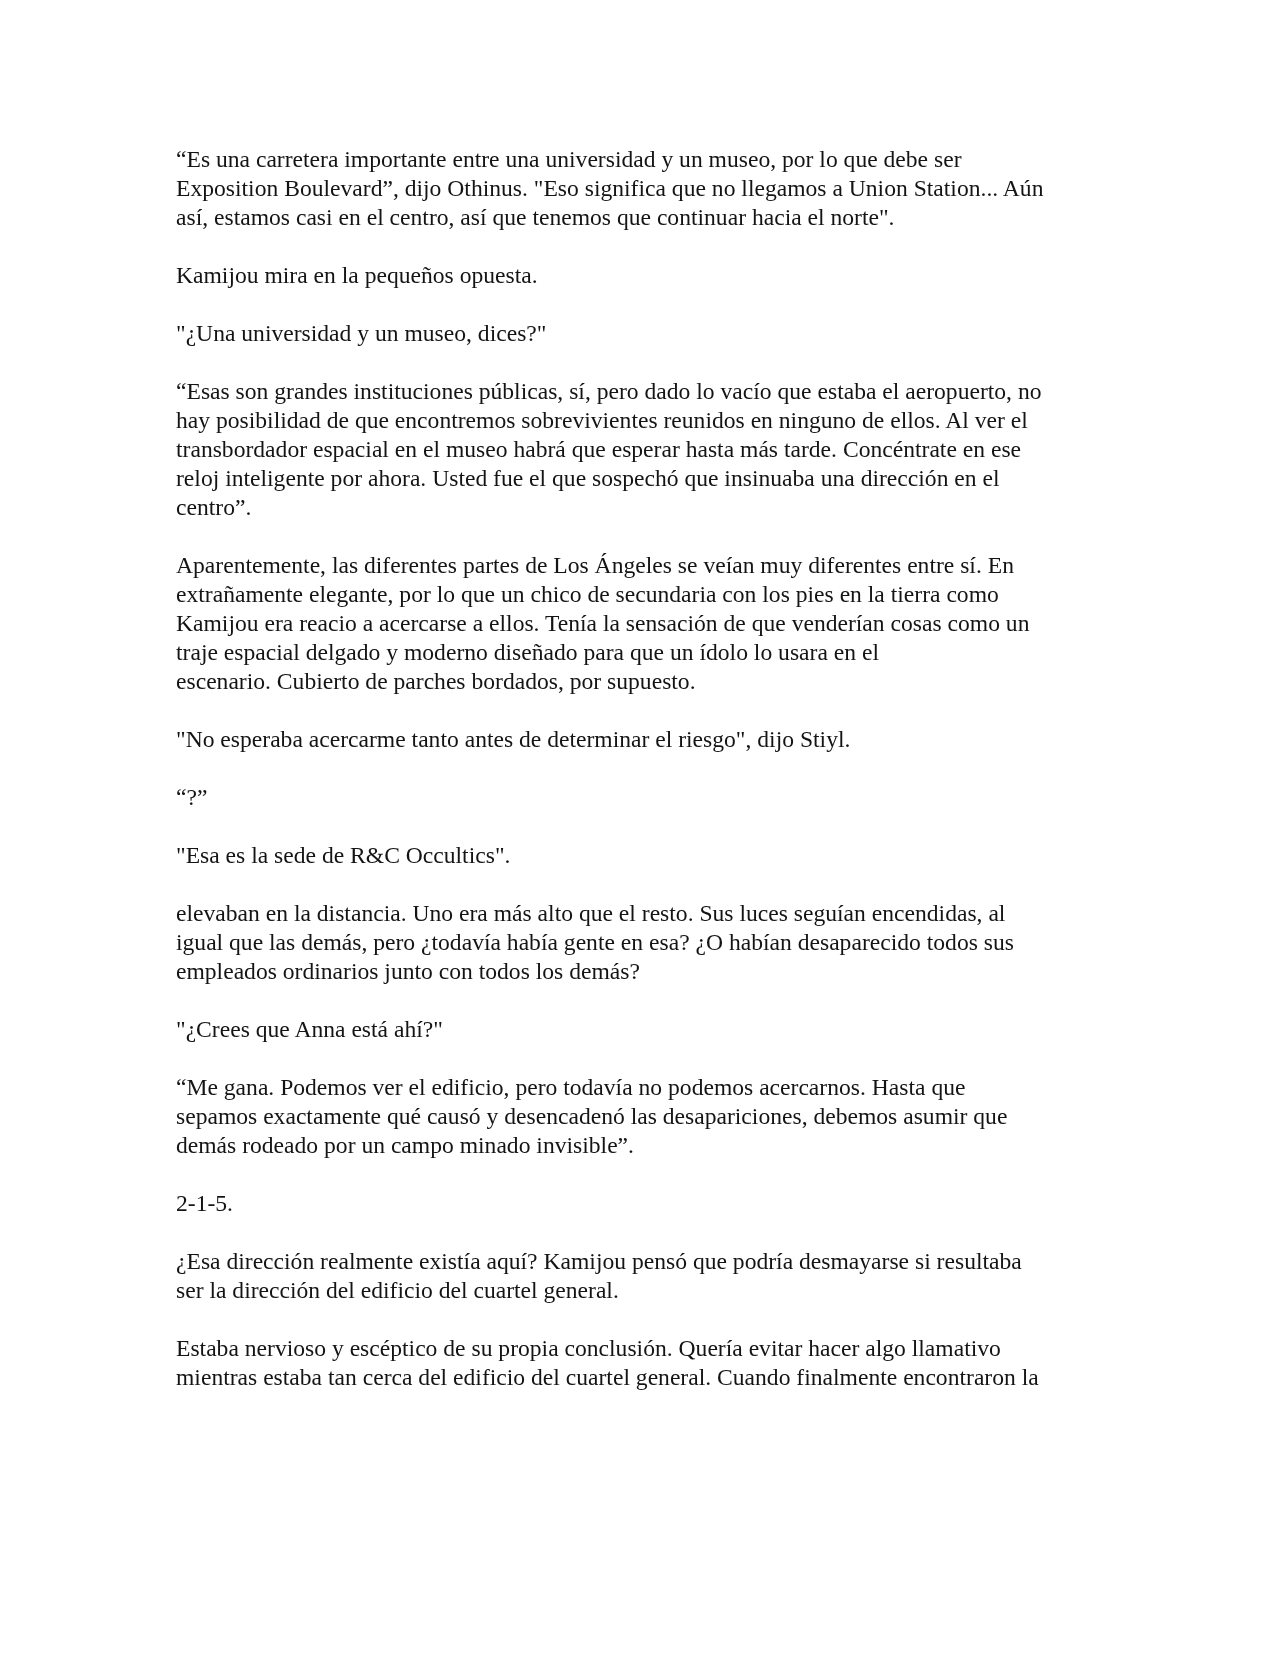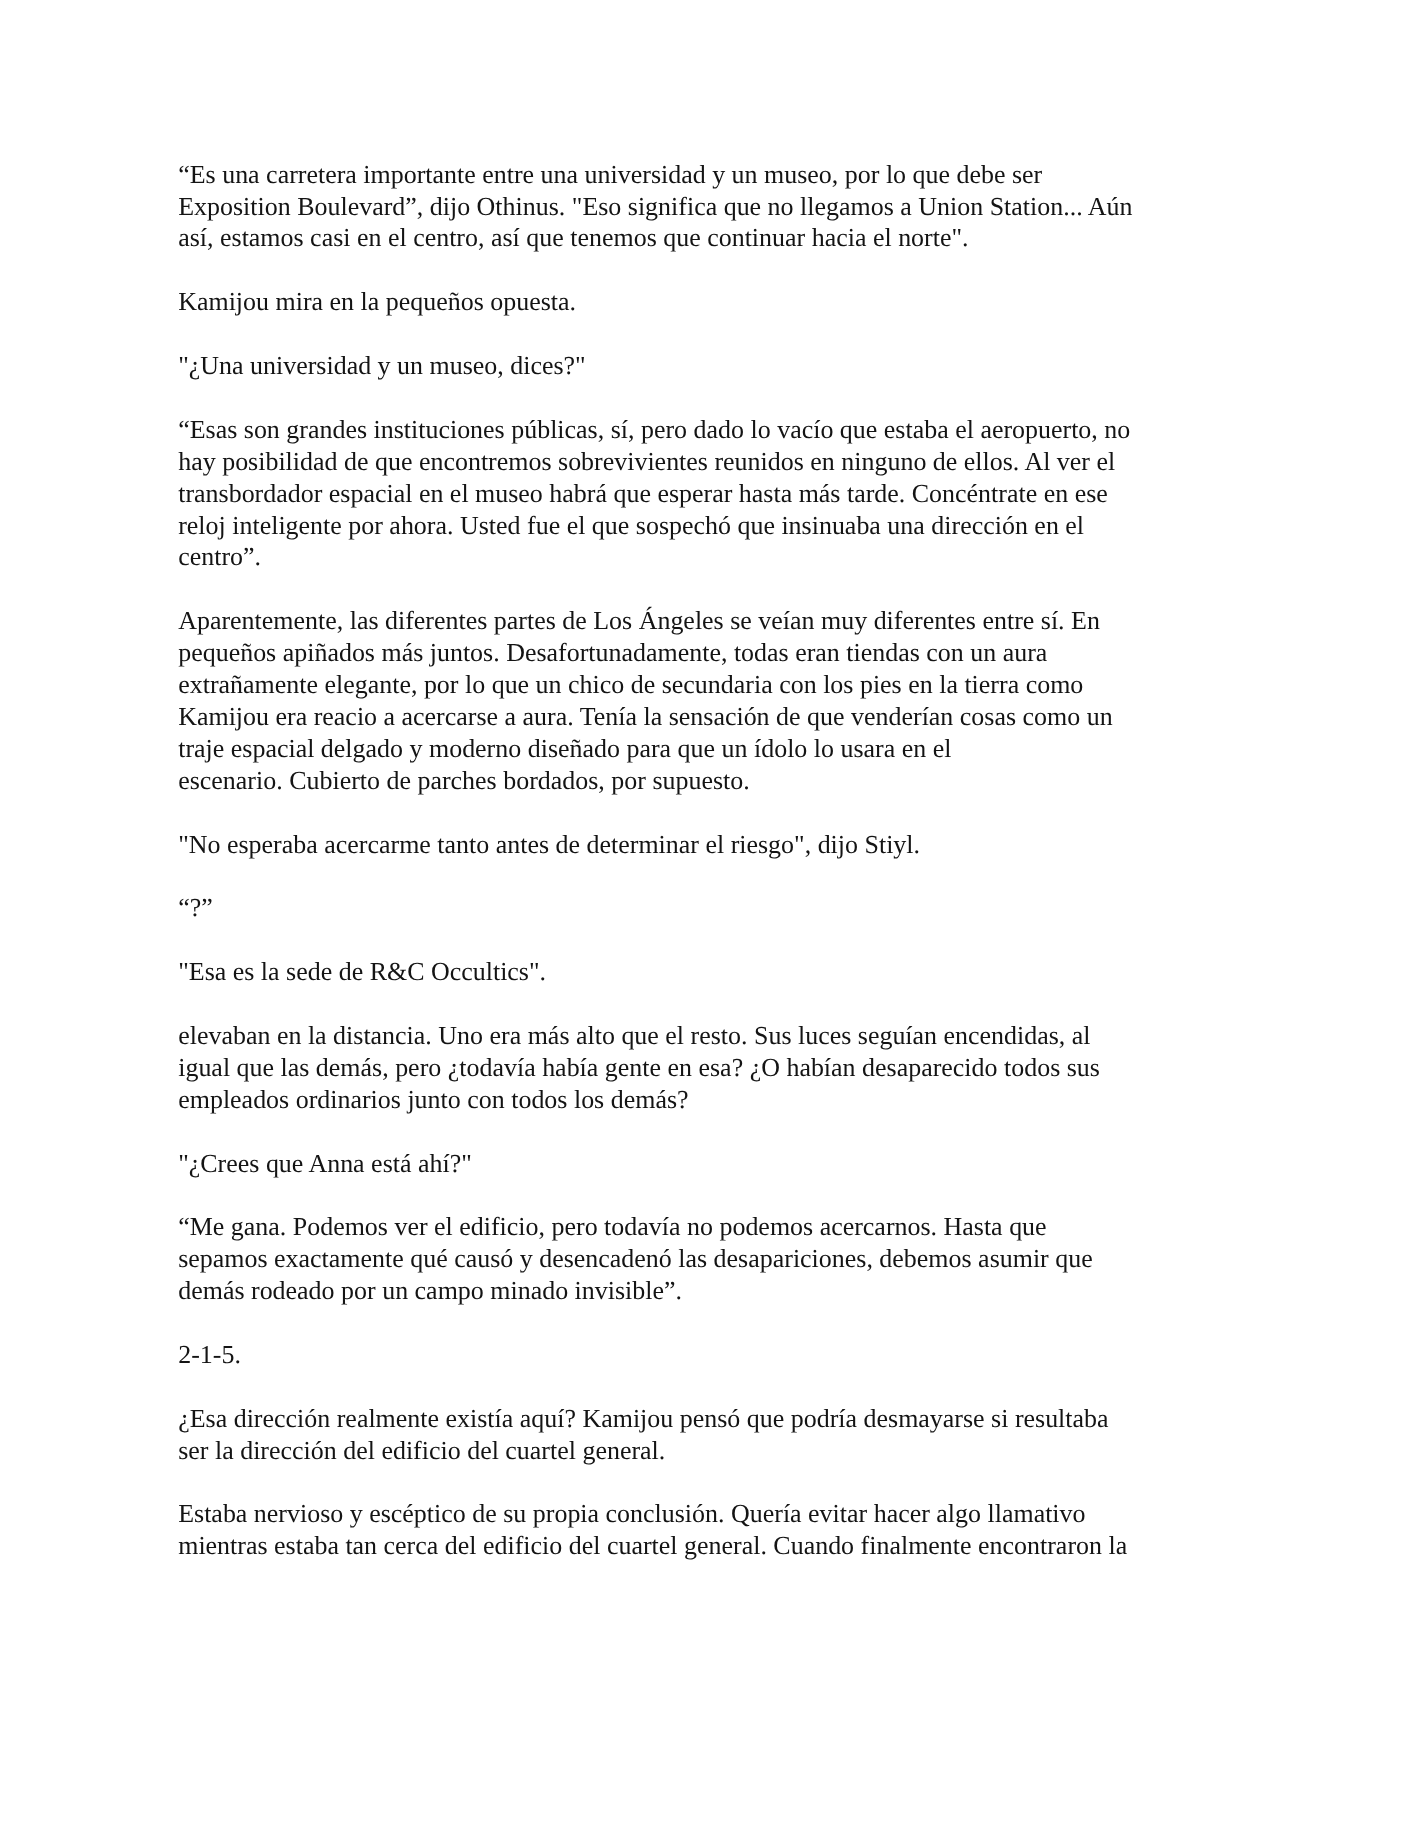--- a/index.html
+++ b/index.html
@@ -8,21 +8,21 @@
       background: #ffffff;
     }
     body {
       width: 1280px;
       height: 1656px;
       position: relative;
       overflow: hidden;
     }
     .page {
       position: absolute;
-      left: 162px;
+      left: 176px;
       top: 145px;
       width: 930px;
       font-family: "Liberation Serif", "DejaVu Serif", serif;
       font-size: 23.6px;
       line-height: 29px;
       color: #141414;
     }
     .para {
       margin: 0 0 29px 0;
       white-space: normal;
@@ -54,23 +54,22 @@
   <p class="para">
     <span class="line">“Esas son grandes instituciones públicas, sí, pero dado lo vacío que estaba el aeropuerto, no</span>
     <span class="line">hay posibilidad de que encontremos sobrevivientes reunidos en ninguno de ellos. Al ver el</span>
     <span class="line">transbordador espacial en el museo habrá que esperar hasta más tarde. Concéntrate en ese</span>
     <span class="line">reloj inteligente por ahora. Usted fue el que sospechó que insinuaba una dirección en el</span>
     <span class="line">centro”.</span>
   </p>
 
   <p class="para">
     <span class="line">Aparentemente, las diferentes partes de Los Ángeles se veían muy diferentes entre sí. En</span>
-    <span class="line">pequeños apiñados más juntos. Desafortunadamente, todas eran tiendas con un aura</span>
     <span class="line">extrañamente elegante, por lo que un chico de secundaria con los pies en la tierra como</span>
-    <span class="line">Kamijou era reacio a acercarse a aura. Tenía la sensación de que venderían cosas como un</span>
+    <span class="line">Kamijou era reacio a acercarse a ellos. Tenía la sensación de que venderían cosas como un</span>
     <span class="line">traje espacial delgado y moderno diseñado para que un ídolo lo usara en el</span>
     <span class="line">escenario. Cubierto de parches bordados, por supuesto.</span>
   </p>
 
   <p class="para">
     <span class="line">"No esperaba acercarme tanto antes de determinar el riesgo", dijo Stiyl.</span>
   </p>
 
   <p class="para">
     <span class="line">“?”</span>

